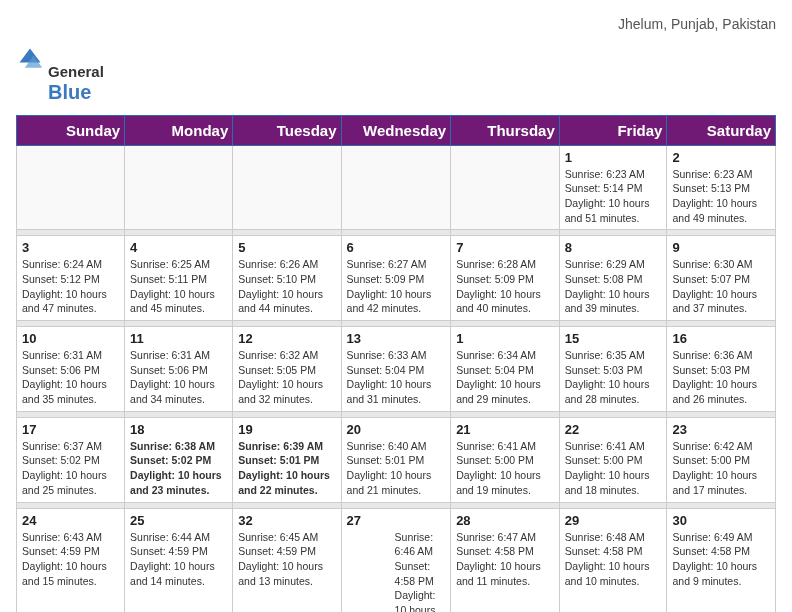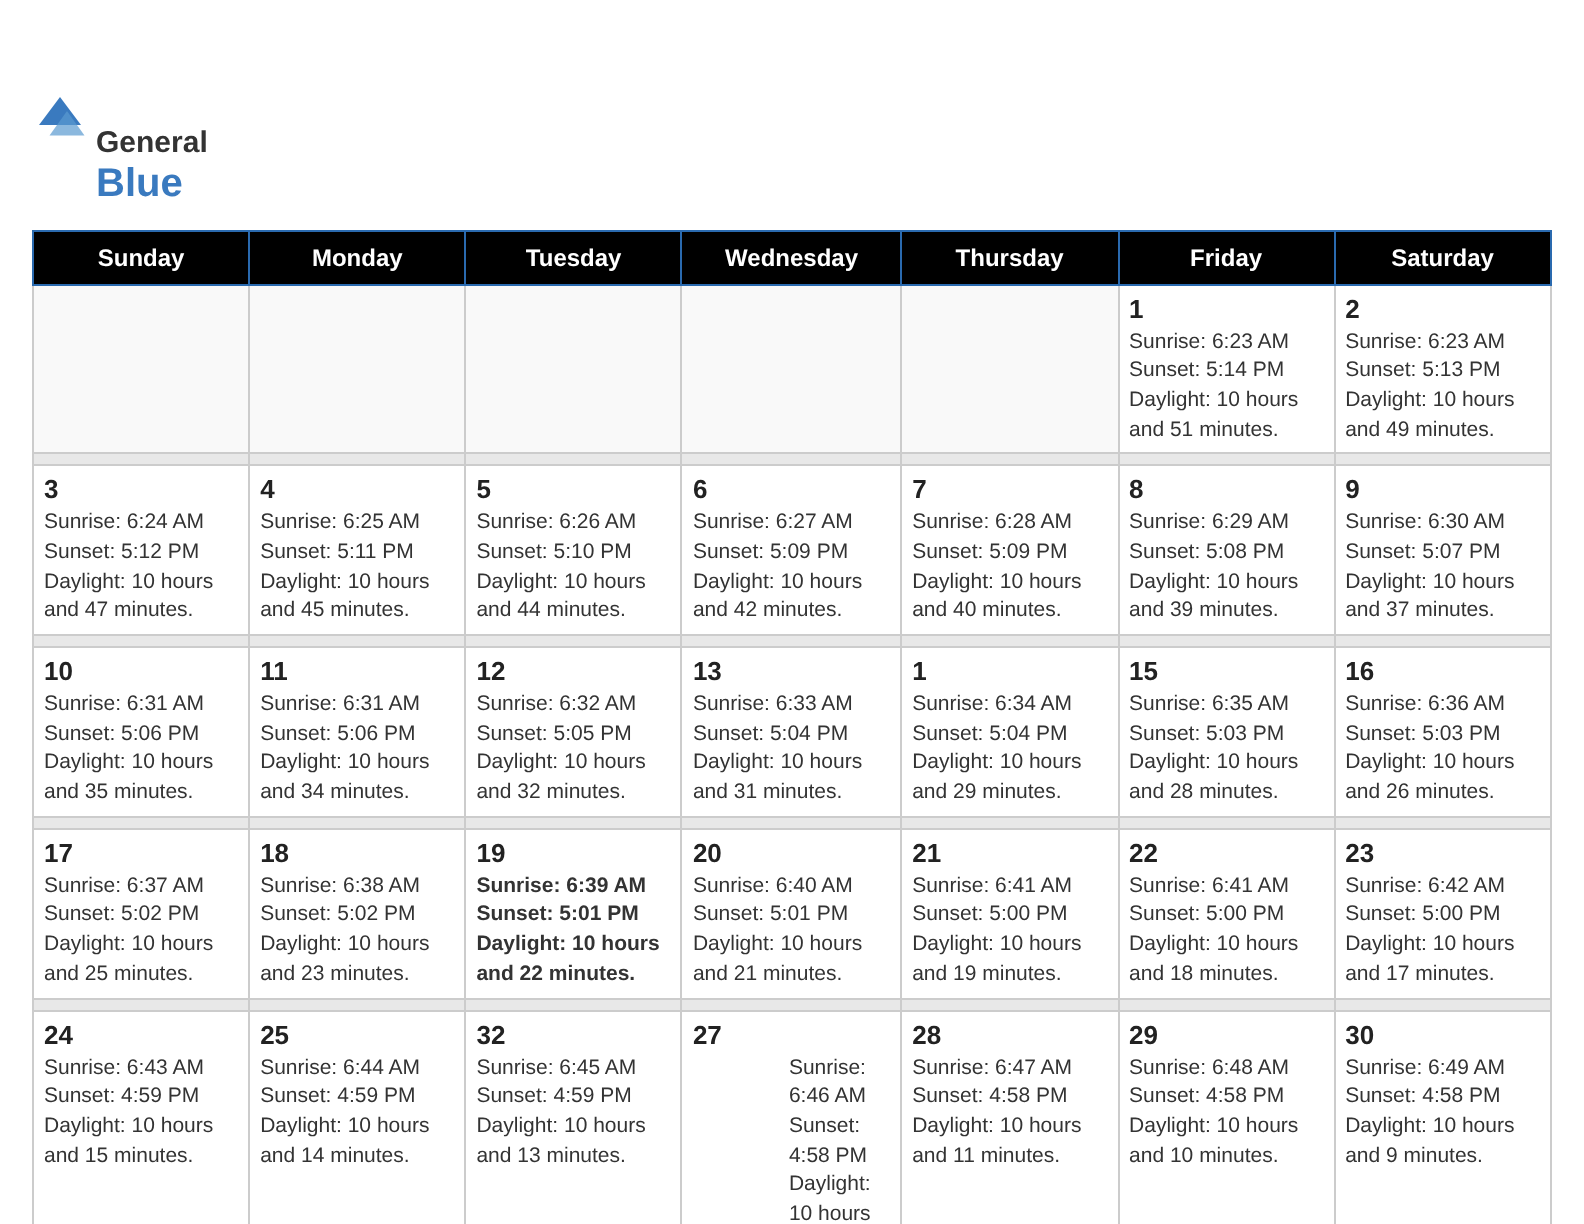--- a/index.html
+++ b/index.html
@@ -52,25 +52,25 @@
     .subtitle {
       font-size: 14px;
       color: #555;
     }
     .calendar {
       width: 100%;
       border-collapse: collapse;
       font-size: 11px;
     }
     .calendar th {
-      background: #000000;
+      background: #701a75;
       color: #fff;
       padding: 6px 4px;
-      text-align: center;
-      font-size: 12px;
+      text-align: right;
+      font-size: 15px;
       font-weight: bold;
       border: 1px solid #2a6aaf;
     }
     .calendar td {
       border: 1px solid #ccc;
       vertical-align: top;
       padding: 4px 5px;
       width: 110px;
       height: 80px;
       background: #fff;
@@ -104,20 +104,21 @@
     <svg class="logo-icon" viewBox="0 0 32 32" xmlns="http://www.w3.org/2000/svg">
       <polygon points="16,4 28,20 4,20" fill="#3a7abf"></polygon>
       <polygon points="20,12 30,26 10,26" fill="#5a9ad0" opacity="0.7"></polygon>
     </svg>
     <div class="logo-text">
       <span class="logo-general">General</span>
       <span class="logo-blue">Blue</span>
     </div>
   </div>
   <div class="title-block">
+    <div class="subtitle">Jhelum, Punjab, Pakistan</div>
   </div>
 </div>
 
 <table class="calendar">
   <thead>
     <tr>
     <th>Sunday</th>
         <th>Monday</th>
         <th>Tuesday</th>
         <th>Wednesday</th>
@@ -280,21 +281,21 @@
       <tr>
         <td>
           <div class="day-number">17</div>
           <div class="day-info" style="white-space: pre-line;">Sunrise: 6:37 AM
 Sunset: 5:02 PM
 Daylight: 10 hours
 and 25 minutes.</div>
         </td>
         <td>
           <div class="day-number">18</div>
-          <div class="day-info" style="white-space: pre-line;">Sunrise: 6:38 AM
+          <div class="day-info" style="white-space: pre-line; font-weight: bold;">Sunrise: 6:38 AM
 Sunset: 5:02 PM
 Daylight: 10 hours
 and 23 minutes.</div>
         </td>
         <td>
           <div class="day-number">19</div>
           <div class="day-info" style="white-space: pre-line; font-weight: bold;">Sunrise: 6:39 AM
 Sunset: 5:01 PM
 Daylight: 10 hours
 and 22 minutes.</div>

